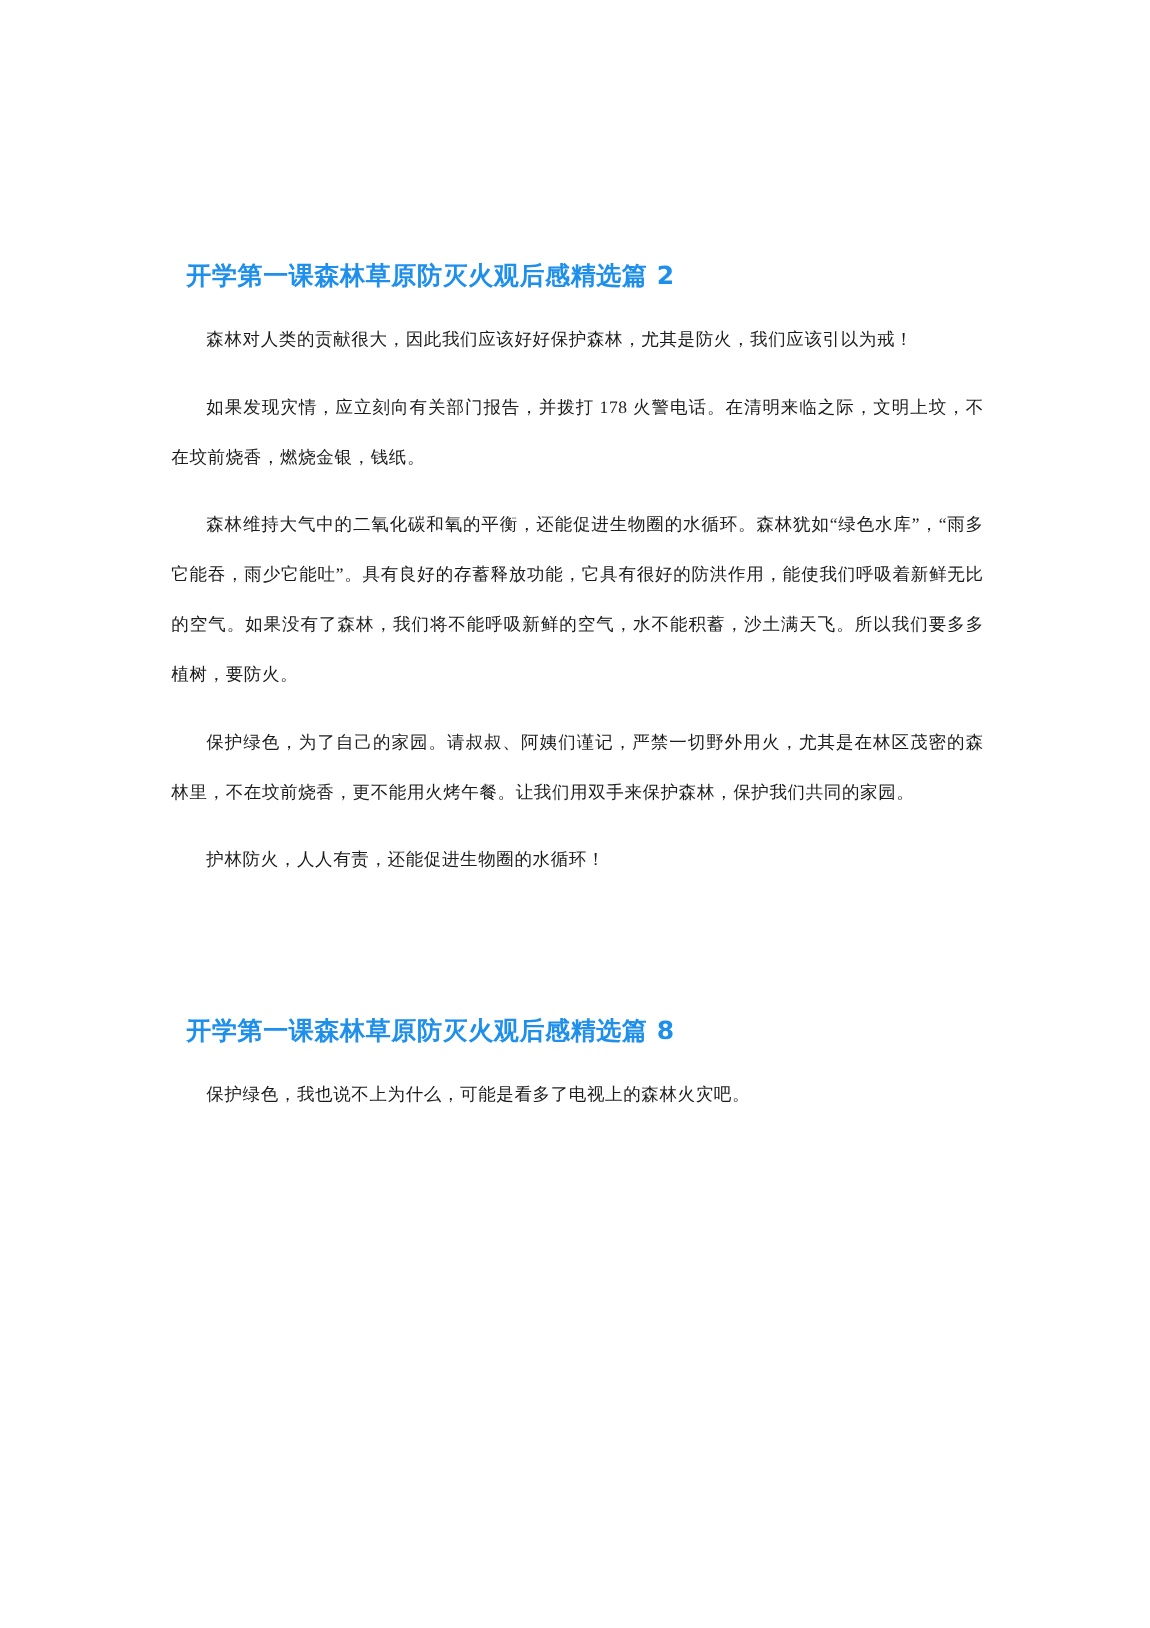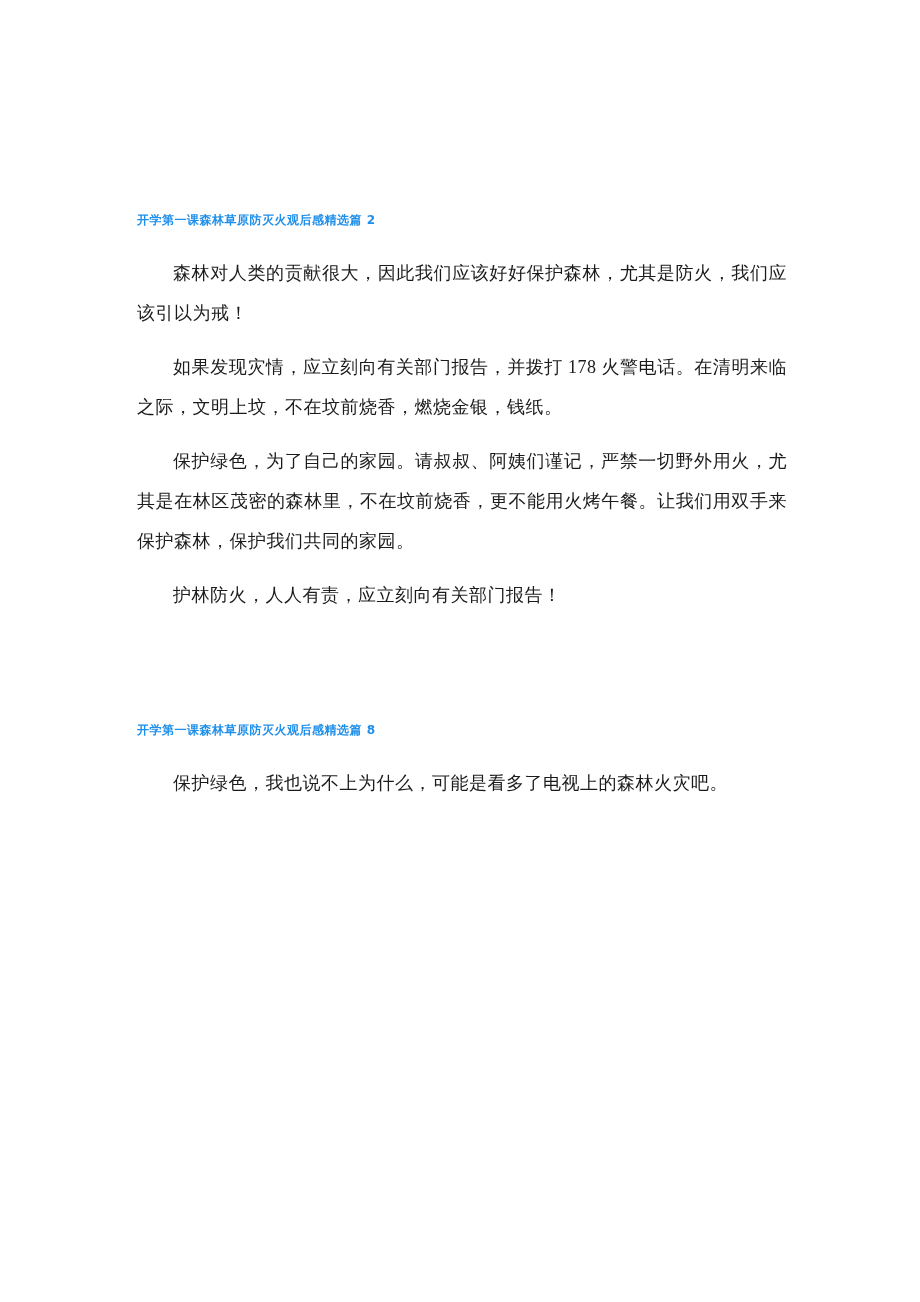--- a/index.html
+++ b/index.html
@@ -18,54 +18,55 @@
     height: 1302px;
     background: #ffffff;
   }
   .content {
     position: absolute;
     left: 137px;
     top: 205px;
     width: 650px;
   }
   .section-heading {
-    margin: 0 0 18px 0;
+    margin: 0 0 18px 12px;
     font-family: "DejaVu Sans", "Liberation Sans", sans-serif;
-    font-size: 12px;
+    font-size: 20px;
     line-height: 30px;
     font-weight: bold;
     color: #1e8feb;
     letter-spacing: 0.5px;
   }
   .para {
     margin: 14px 0 0 0;
     font-family: "Liberation Serif", "DejaVu Serif", serif;
-    font-size: 18px;
+    font-size: 14px;
     line-height: 40px;
     color: #1b1b1b;
     text-align: justify;
     text-indent: 2em;
     letter-spacing: 0.5px;
   }
   .essay-section.section-gap {
     margin-top: 100px;
   }
 </style>
 </head>
 <body>
 
 <div class="page">
   <div class="content">
 
     <section class="essay-section">
       <h2 class="section-heading">开学第一课森林草原防灭火观后感精选篇 2</h2>
       <p class="para">森林对人类的贡献很大，因此我们应该好好保护森林，尤其是防火，我们应该引以为戒！</p>
       <p class="para">如果发现灾情，应立刻向有关部门报告，并拨打 178 火警电话。在清明来临之际，文明上坟，不在坟前烧香，燃烧金银，钱纸。</p>
+      <p class="para">森林维持大气中的二氧化碳和氧的平衡，还能促进生物圈的水循环。森林犹如“绿色水库”，“雨多它能吞，雨少它能吐”。具有良好的存蓄释放功能，它具有很好的防洪作用，能使我们呼吸着新鲜无比的空气。如果没有了森林，我们将不能呼吸新鲜的空气，水不能积蓄，沙土满天飞。所以我们要多多植树，要防火。</p>
       <p class="para">保护绿色，为了自己的家园。请叔叔、阿姨们谨记，严禁一切野外用火，尤其是在林区茂密的森林里，不在坟前烧香，更不能用火烤午餐。让我们用双手来保护森林，保护我们共同的家园。</p>
-      <p class="para">护林防火，人人有责，应立刻向有关部门报告！</p>
+      <p class="para">护林防火，人人有责，还能促进生物圈的水循环！</p>
     </section>
 
     <section class="essay-section section-gap">
       <h2 class="section-heading">开学第一课森林草原防灭火观后感精选篇 8</h2>
       <p class="para">保护绿色，我也说不上为什么，可能是看多了电视上的森林火灾吧。</p>
     </section>
 
   </div>
 </div>
 

